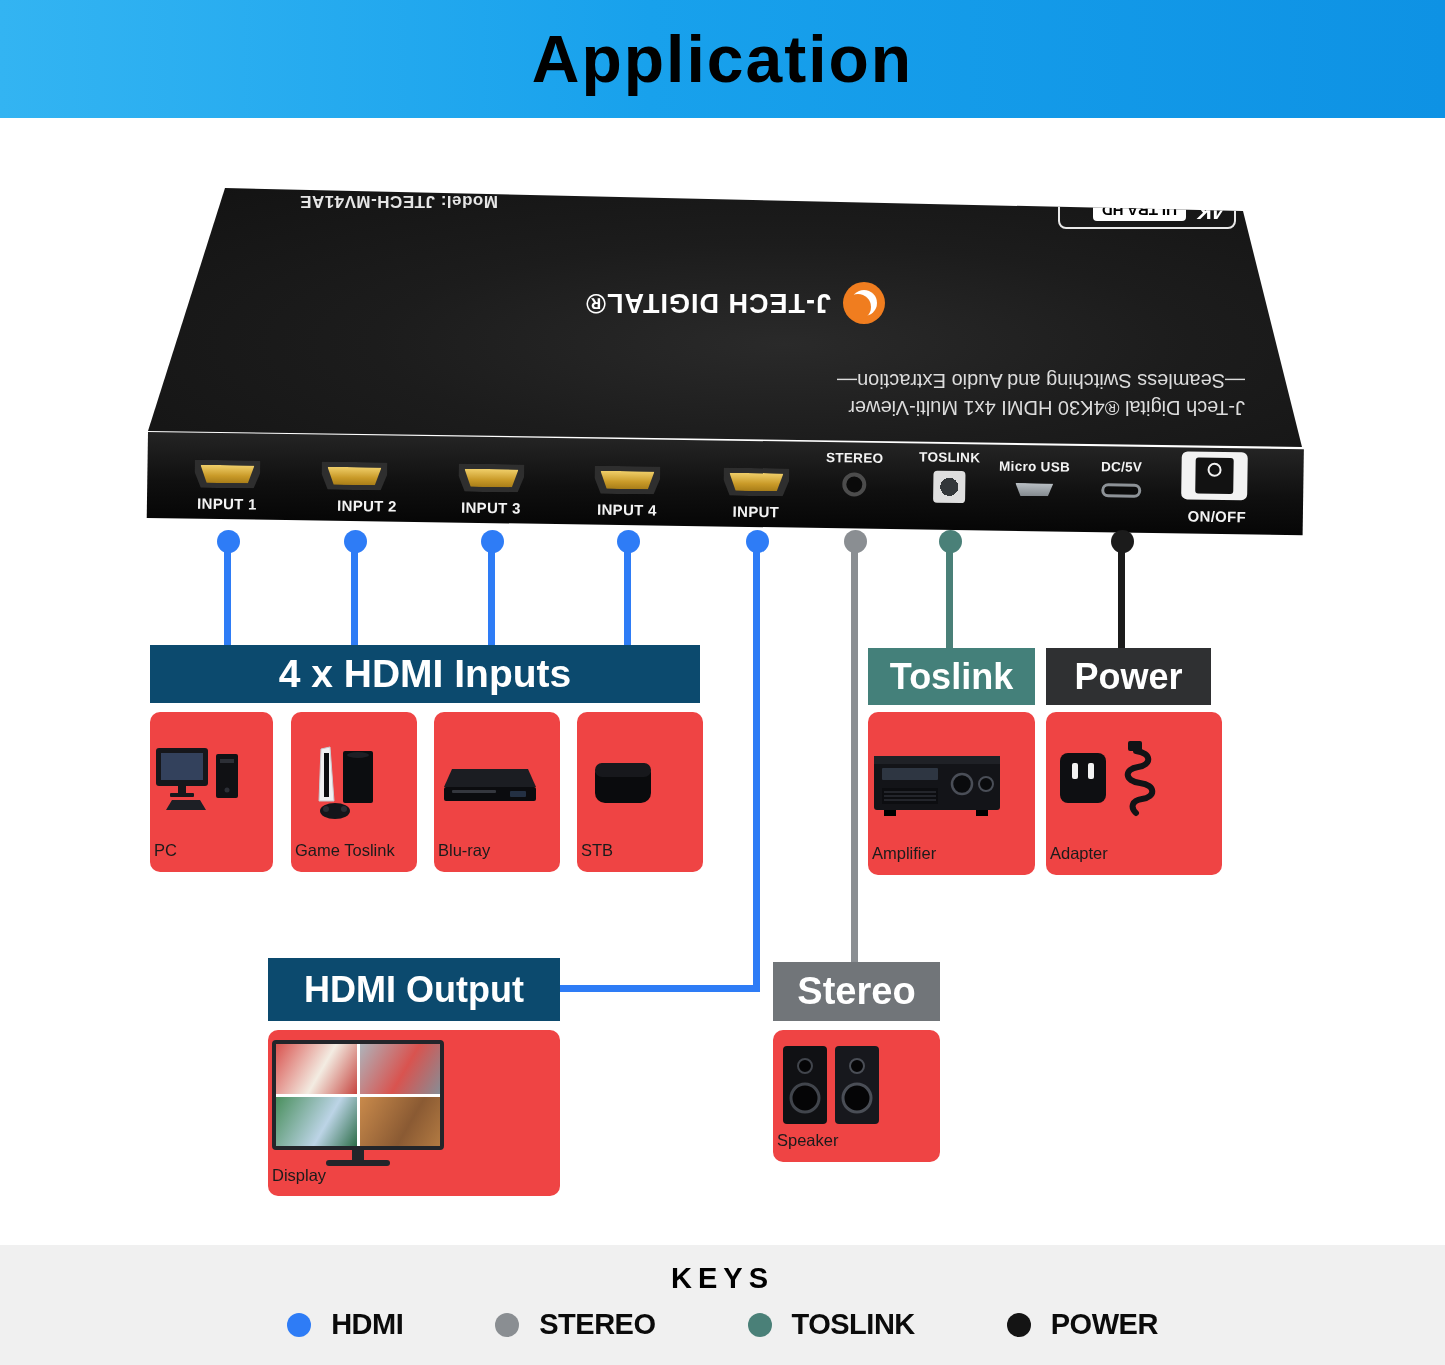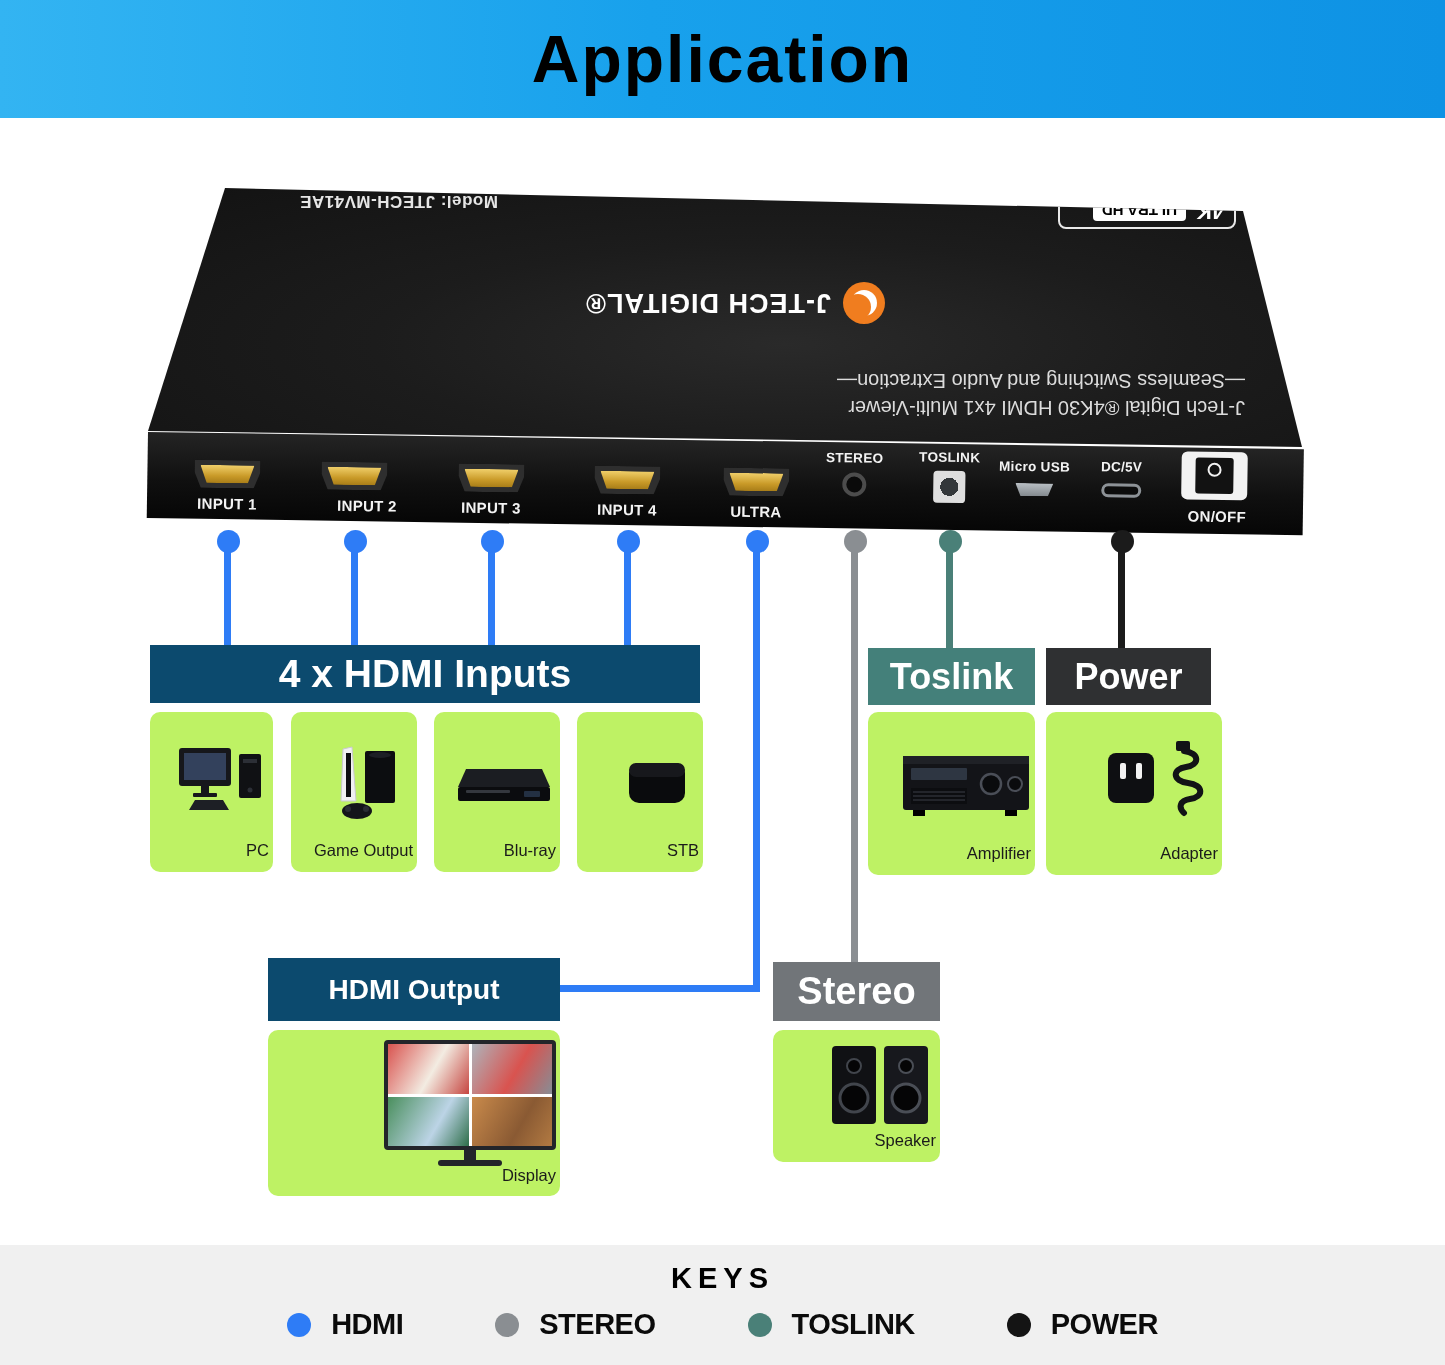--- a/index.html
+++ b/index.html
@@ -65,22 +65,22 @@
   .dot-teal{background:#4a8078;} .dot-black{background:#1b1b1b;}
   .line{position:absolute;width:7px;z-index:1;}
   .line-blue{background:#2e7cf6;} .line-gray{background:#8a8e92;}
   .line-teal{background:#4a8078;} .line-black{background:#1b1b1b;}
 
   
   .banner{position:absolute;display:flex;align-items:center;justify-content:center;
           color:#fff;font-weight:bold;z-index:4;}
   .banner-blue{background:#0c4a6e;} .banner-teal{background:#44807a;}
   .banner-gray{background:#717579;} .banner-dark{background:#2f3032;}
-  .card{position:absolute;background:#bef264;border-radius:10px;z-index:4;
-        display:flex;flex-direction:column;align-items:flex-end;box-sizing:border-box;padding:10px 4px 12px 4px;}
+  .card{position:absolute;background:#ef4444;border-radius:10px;z-index:4;
+        display:flex;flex-direction:column;align-items:flex-start;box-sizing:border-box;padding:10px 4px 12px 4px;}
   .card-icon{flex:1;display:flex;align-items:center;justify-content:center;}
   .card-label{font-size:16.5px;color:#1b1b1b;text-align:center;white-space:nowrap;}
 
   
   .display-icon{display:flex;flex-direction:column;align-items:center;}
   .display-screen{width:164px;height:102px;background:#fff;border:4px solid #23252a;border-radius:4px;
                   display:grid;grid-template-columns:1fr 1fr;grid-template-rows:1fr 1fr;gap:3px;}
   .q1{background:linear-gradient(120deg,#d9534f 0%,#f3ece2 55%,#c64540 100%);}
   .q2{background:linear-gradient(120deg,#aeb4bb 0%,#d9534f 55%,#878d95 100%);}
   .q3{background:linear-gradient(120deg,#4a8f5d 0%,#bcd4e6 60%,#2e6e49 100%);}
@@ -140,21 +140,21 @@
         </div>
       <span class="port-label" style="left:344px;top:62px">INPUT 3</span>
       <div class="hdmi-port" style="left:447px">
           <span class="hdmi-pin"></span>
         </div>
       <span class="port-label" style="left:480px;top:62px">INPUT 4</span>
 
       <div class="hdmi-port" style="left:576px">
           <span class="hdmi-pin"></span>
         </div>
-      <span class="port-label" style="left:609px;top:62px">ULTRA</span>
+      <span class="port-label" style="left:609px;top:62px">INPUT</span>
 
       <span class="port-label sm" style="left:707px;top:8px">STEREO</span>
       <span class="stereo-jack" style="left:695px;top:30px"></span>
 
       <span class="port-label sm" style="left:802px;top:6px">TOSLINK</span>
       <span class="toslink-port" style="left:786px;top:27px"></span>
 
       <span class="port-label sm" style="left:887px;top:14px">Micro USB</span>
       <span class="micro-usb-port" style="left:868px;top:38px"></span>
 
@@ -212,21 +212,21 @@
       <svg width="96" height="78" viewBox="0 0 96 78">
         <path d="M26 6 L35 4 L39 58 L24 58 Z" fill="#f0f0f2" stroke="#c9c9ce" stroke-width="1"></path>
         <rect x="29" y="10" width="5" height="44" fill="#0c0d10"></rect>
         <rect x="48" y="8" width="30" height="52" rx="2" fill="#0c0d10"></rect>
         <ellipse cx="63" cy="12" rx="11" ry="3" fill="#1d1f25"></ellipse>
         <ellipse cx="40" cy="68" rx="15" ry="8" fill="#14151a"></ellipse>
         <circle cx="31" cy="66" r="3" fill="#2a2d34"></circle>
         <circle cx="49" cy="66" r="3" fill="#2a2d34"></circle>
       </svg>
     </div>
-    <div class="card-label">Game Output</div>
+    <div class="card-label">Game Toslink</div>
   </div>
 
   <div class="card" style="left:434px;top:712px;width:126px;height:160px">
     <div class="card-icon">
       <svg width="104" height="54" viewBox="0 0 104 54">
         <polygon points="14,14 90,14 98,32 6,32" fill="#1b1d22"></polygon>
         <rect x="6" y="32" width="92" height="14" rx="2" fill="#0b0c0f"></rect>
         <rect x="14" y="35" width="44" height="3" rx="1" fill="#34373e"></rect>
         <rect x="72" y="36" width="16" height="6" rx="1" fill="#233043"></rect>
       </svg>
@@ -271,21 +271,21 @@
         <rect x="10" y="16" width="46" height="50" rx="8" fill="#0e0f12"></rect>
         <rect x="22" y="26" width="6" height="16" rx="2" fill="#f2f2f2"></rect>
         <rect x="38" y="26" width="6" height="16" rx="2" fill="#f2f2f2"></rect>
         <path d="M86 14 c16 2 16 14 2 16 c-14 2 -14 14 2 16 c16 2 16 14 2 16 c-10 1.5 -12 8 -6 14" fill="none" stroke="#121316" stroke-width="6" stroke-linecap="round"></path>
         <rect x="78" y="4" width="14" height="10" rx="2" fill="#121316"></rect>
       </svg>
     </div>
     <div class="card-label">Adapter</div>
   </div>
 
-  <div class="banner banner-blue" style="left:268px;top:958px;width:292px;height:63px;font-size:28px">HDMI Output</div>
+  <div class="banner banner-blue" style="left:268px;top:958px;width:292px;height:63px;font-size:36px">HDMI Output</div>
   <div class="card" style="left:268px;top:1030px;width:292px;height:166px">
     <div class="card-icon">
       <div class="display-icon">
         <div class="display-screen">
           <div class="q q1"></div>
           <div class="q q2"></div>
           <div class="q q3"></div>
           <div class="q q4"></div>
         </div>
         <div class="display-stand"></div>

